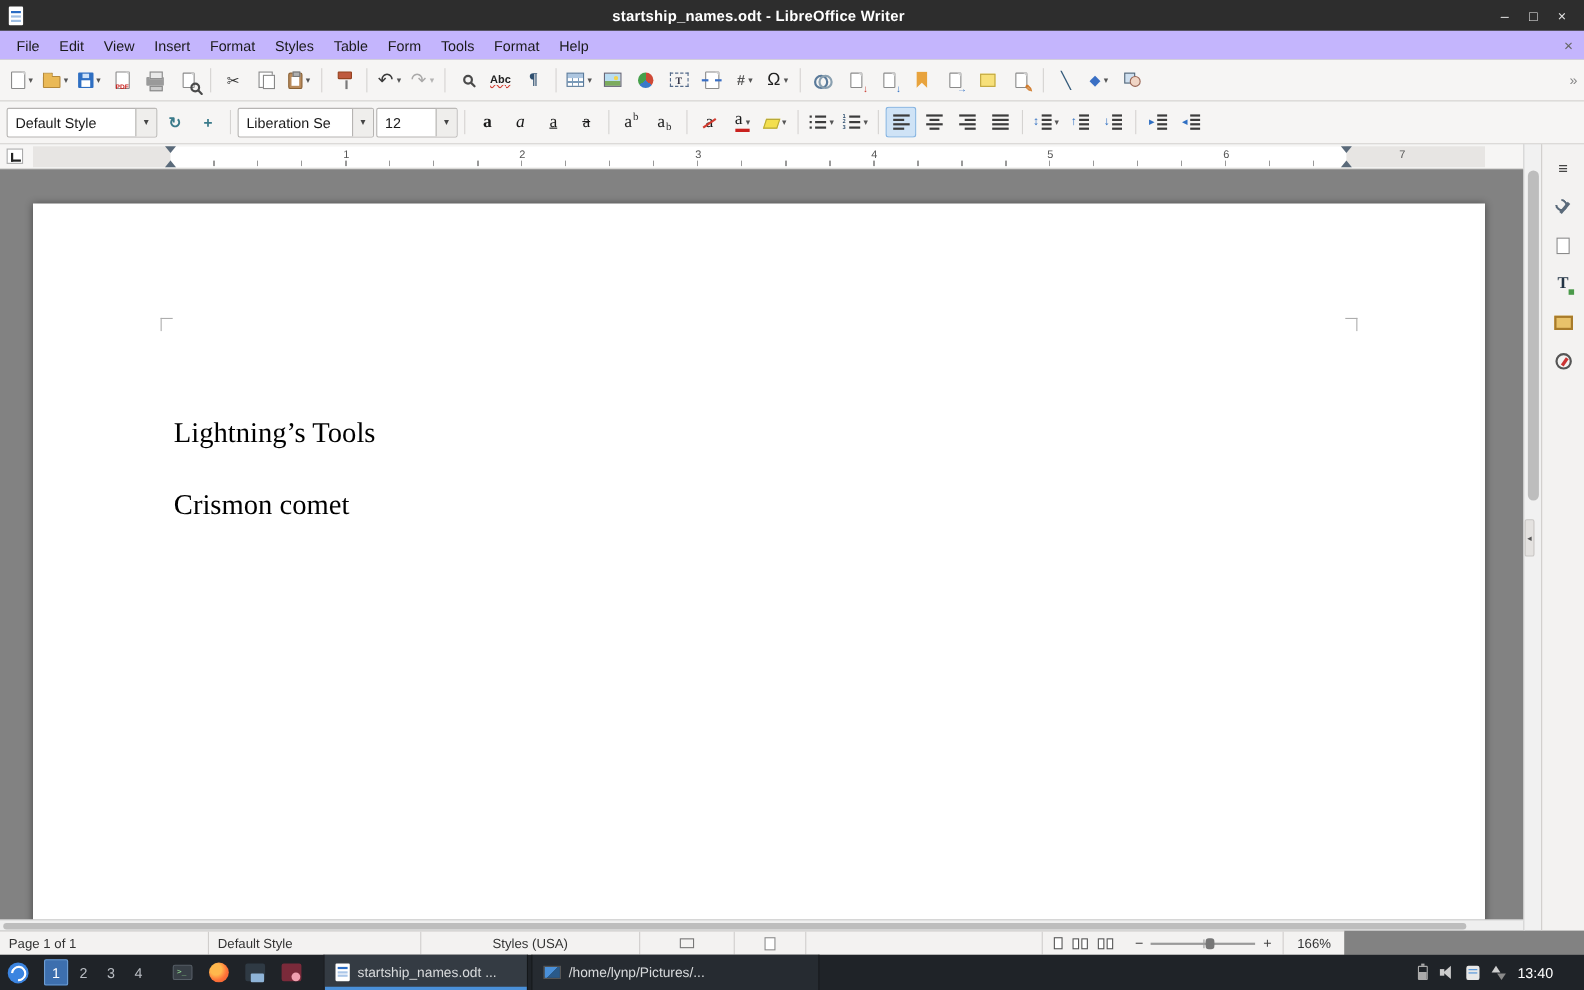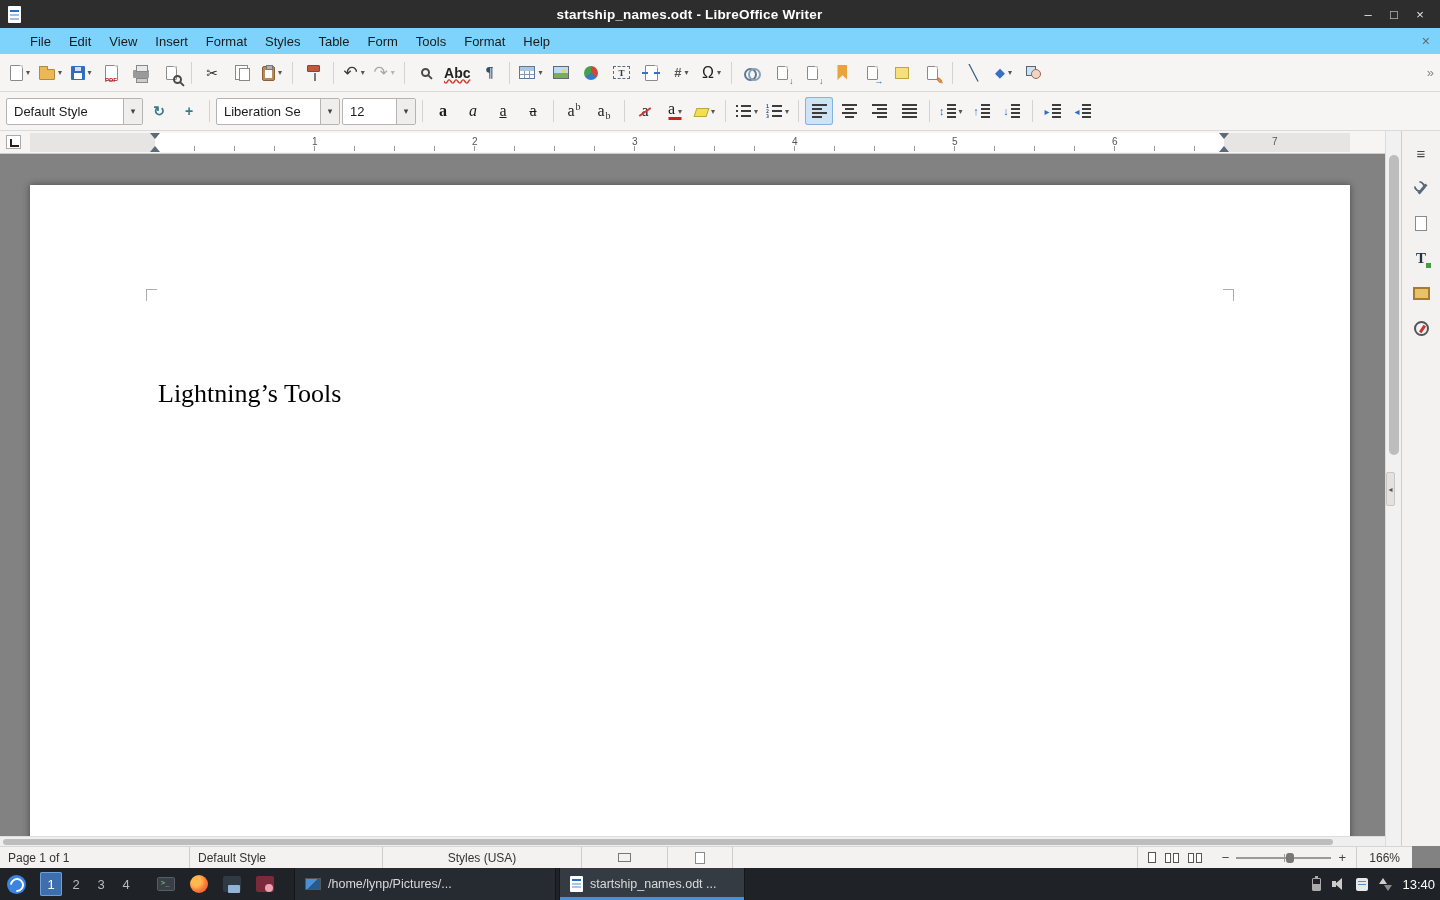--- a/index.html
+++ b/index.html
@@ -8,21 +8,21 @@
 
   
   .titlebar{position:absolute;top:0;left:0;right:0;height:28px;background:#2d2d2d;display:flex;align-items:center;color:#fff}
   .app-ico{margin-left:8px;width:13px;height:17px;background:#fff;border-radius:1px;position:relative}
   .app-ico::before{content:"";position:absolute;left:2px;top:4px;width:9px;height:2px;background:#2a6cc4;box-shadow:0 4px 0 #9fbfe4,0 8px 0 #9fbfe4}
   .titlebar .title{flex:1;text-align:center;font-weight:700;font-size:13.5px;letter-spacing:.2px}
   .controls{display:flex;gap:6px;margin-right:10px}
   .wbtn{width:20px;height:20px;display:flex;align-items:center;justify-content:center;color:#e4e4e4;font-size:13px}
 
   
-  .menubar{position:absolute;top:28px;left:0;right:0;height:26px;background:#7dd3fc;display:flex;align-items:center;font-size:13px;color:#1a1a1a;padding-left:21px}
+  .menubar{position:absolute;top:28px;left:0;right:0;height:26px;background:#c4b5fd;display:flex;align-items:center;font-size:13px;color:#1a1a1a;padding-left:6px}
   .menu-item{padding:4px 9px;border-radius:2px}
   .doc-close{margin-left:auto;margin-right:10px;color:#666;font-size:14px}
 
   
   .toolbar{position:absolute;left:0;right:0;background:#f6f5f4;display:flex;align-items:center;gap:2px;padding:0 6px;border-bottom:1px solid #dcdad8}
   #tb1{top:54px;height:38px}
   #tb2{top:92px;height:39px}
   .sep{width:1px;height:22px;background:#d5d3d1;margin:0 4px;flex:none}
   .tbtn{position:relative;z-index:0;height:28px;min-width:28px;padding:0 3px;display:flex;align-items:center;justify-content:center;border-radius:3px;color:#333;flex:none}
   .dd::after{content:"▾";font-size:8px;color:#555;margin-left:3px}
@@ -48,21 +48,21 @@
   .ov-br{position:absolute;right:3px;bottom:3px}
   .g-cut{font-size:14px;color:#333;font-style:normal}
   .ic-copy{width:11px;height:13px;background:#fff;border:1px solid #888;margin:3px 0 0 4px}
   .ic-copy::before{content:"";position:absolute;top:-4px;left:-5px;width:11px;height:13px;background:#fff;border:1px solid #888;z-index:-1}
   .ic-paste{width:13px;height:15px;background:#b98b5c;border:1px solid #8a6134;border-radius:2px;margin-top:2px}
   .ic-paste::before{content:"";position:absolute;top:-2px;left:3px;width:5px;height:3px;background:#b0b0b0;border:1px solid #777}
   .ic-paste::after{content:"";position:absolute;left:2px;right:2px;top:3px;bottom:2px;background:#fff}
   .ic-roller{width:13px;height:7px;background:#bf5a3e;border:1px solid #94421f;border-radius:1px;margin-bottom:8px}
   .ic-roller::after{content:"";position:absolute;top:7px;right:3px;width:2px;height:8px;background:#7a7a7a}
   .g-undo{font-size:17px;line-height:1;color:#3a3a3a;font-style:normal}
-  .g-abc{font-size:14px;font-weight:700;color:#222;font-style:normal;text-decoration-line:underline;text-decoration-style:wavy;text-decoration-color:#d23b2f}
+  .g-abc{font-size:10px;font-weight:700;color:#222;font-style:normal;text-decoration-line:underline;text-decoration-style:wavy;text-decoration-color:#d23b2f}
   .g-para{font-size:15px;color:#2f4f6f;font-weight:700;font-family:"Liberation Serif",serif;font-style:normal}
   .ic-table{width:16px;height:13px;border:1px solid #5a7a9a;background:linear-gradient(#adc6e0,#adc6e0) 0 0/100% 4px no-repeat,repeating-linear-gradient(90deg,transparent 0 4px,#7a9ab8 4px 5px),repeating-linear-gradient(0deg,transparent 0 3px,#7a9ab8 3px 4px),#fff}
   .ic-image{width:16px;height:13px;border:1px solid #667;background:linear-gradient(180deg,#b9ddf2 0 58%,#7cab5e 58%)}
   .ic-image::after{content:"";position:absolute;top:2px;right:2px;width:4px;height:4px;border-radius:50%;background:#f2d34e}
   .ic-pie{width:14px;height:14px;border-radius:50%;background:conic-gradient(#cf4936 0 130deg,#3a79c9 130deg 235deg,#46a04b 235deg)}
   .ic-tbox{width:17px;height:13px;border:1px dashed #556b8a;display:flex;align-items:center;justify-content:center;font-size:9px;font-weight:700;color:#334;font-family:"Liberation Serif",serif}
   .brk{position:absolute;left:5px;right:5px;top:13px;border-top:2px dashed #3a6fc4}
   .g-field{font-size:13px;font-weight:700;color:#555;font-style:normal}
   .g-omega{font-size:16px;color:#222;font-style:normal}
   .ic-link{width:17px;height:10px}
@@ -139,21 +139,21 @@
   .ic-wrench::after{content:"";position:absolute;left:0;top:0;width:7px;height:7px;border:2px solid #5a6a7a;border-radius:50%;border-top-color:transparent;transform:rotate(-45deg)}
   .ic-page{width:12px;height:15px;background:#fff;border:1px solid #8a8a8a}
   .g-T{font-family:"Liberation Serif",serif;font-size:15px;font-weight:700;color:#223344;font-style:normal}
   .styles-dot{position:absolute;right:4px;bottom:4px;width:5px;height:5px;background:#4a9a4a}
   .ic-frame{width:17px;height:13px;background:#e8c26a;border:2px solid #a87b2a}
   .ic-compass{width:15px;height:15px;border:2px solid #555;border-radius:50%}
   .ic-compass::after{content:"";position:absolute;left:5px;top:2px;width:3px;height:8px;background:#c33;transform:rotate(35deg)}
   .collapse{position:absolute;left:1386px;top:472px;width:9px;height:34px;background:#e4e2e0;border:1px solid #c8c6c4;border-radius:2px;display:flex;align-items:center;justify-content:center;font-size:8px;color:#555;z-index:5}
 
   
-  .statusbar{position:absolute;left:0;top:846px;width:1412px;height:22px;background:#f3f2f1;border-top:1px solid #d8d6d4;display:flex;align-items:center;font-size:12px;color:#333}
+  .statusbar{position:absolute;left:0;top:846px;width:1222px;height:22px;background:#f3f2f1;border-top:1px solid #d8d6d4;display:flex;align-items:center;font-size:12px;color:#333}
   .seg{padding:0 8px;height:100%;display:flex;align-items:center;border-right:1px solid #d0cecc;flex:none}
   .s-page{width:190px}.s-words{width:307px}.s-style{width:193px}
   .s-lang{width:199px;justify-content:center}
   .s-sel{width:86px;justify-content:center}.s-mod{width:65px;justify-content:center}
   .ic-selmode{width:13px;height:9px;border:1px solid #777}
   .ic-mod{width:10px;height:12px;background:#fff;border:1px solid #8a8a8a}
   .spacer{flex:1}
   .views{display:flex;gap:9px;align-items:center;padding:0 10px;border-left:1px solid #d0cecc;height:100%}
   .v1{width:8px;height:11px;border:1px solid #555;background:#fff;display:block}
   .vpair{display:flex;gap:2px}
@@ -182,21 +182,21 @@
   .ic-files::after{content:"";position:absolute;left:5px;top:9px;width:12px;height:8px;background:#8fb4d8;border-radius:1px}
   .ic-shot{width:18px;height:16px;background:#7a2a3a;border-radius:2px}
   .ic-shot::after{content:"";position:absolute;left:9px;top:8px;width:8px;height:8px;border-radius:50%;background:#f0a0b0}
   .winbtns{display:flex;gap:3px;margin-left:8px;height:100%;align-items:stretch}
   .winbtn{display:flex;align-items:center;gap:7px;padding:0 10px;background:#262b31;color:#d8dadc;font-size:12.5px;border-left:1px solid #14171a;border-right:1px solid #14171a;white-space:nowrap;overflow:hidden}
   .winbtn.on{background:#343b43;box-shadow:inset 0 -3px 0 #4a90d9}
   .w1{width:262px}.w2{width:186px}
   .ic-ristretto{width:16px;height:12px;background:linear-gradient(135deg,#4a90d9 0 50%,#2a5a8a 50%);border:1px solid #555;flex:none}
   .ic-writer{width:13px;height:16px;background:#fff;border-radius:1px;flex:none;position:relative}
   .ic-writer::before{content:"";position:absolute;left:2px;top:3px;width:9px;height:2px;background:#2a6cc4;box-shadow:0 4px 0 #aac6e8,0 7px 0 #aac6e8}
-  .tray{margin-left:auto;display:flex;align-items:center;gap:11px;padding-right:5px}
+  .tray{margin-left:auto;display:flex;align-items:center;gap:11px;padding-right:28px}
   .tico{position:relative;display:block;flex:none}
   .ic-batt{width:9px;height:13px;border:1px solid #aaa;border-radius:1px;background:linear-gradient(0deg,#aaa 0 55%,transparent 55%)}
   .ic-batt::before{content:"";position:absolute;top:-3px;left:2px;width:3px;height:2px;background:#aaa}
   .ic-vol{width:13px;height:12px}
   .ic-vol::before{content:"";position:absolute;left:0;top:3px;width:4px;height:6px;background:#ccc}
   .ic-vol::after{content:"";position:absolute;left:3px;top:0;border-top:6px solid transparent;border-bottom:6px solid transparent;border-right:7px solid #ccc}
   .ic-notes{width:12px;height:13px;background:#e8e8e8;border-radius:2px}
   .ic-notes::after{content:"";position:absolute;left:2px;top:3px;width:8px;height:1px;background:#4a90d9;box-shadow:0 3px 0 #4a90d9}
   .ic-net{width:12px;height:13px}
   .ic-net::before{content:"";position:absolute;left:0;top:0;border-left:4px solid transparent;border-right:4px solid transparent;border-bottom:6px solid #cfcfcf}
@@ -460,20 +460,21 @@
     <span class="mk mk-bu" style="left:1189px"></span>
   </div>
 </div>
 
 <div class="canvas">
   <div class="page" title="Cool starship names:">
     <span class="cm cm-tl"></span>
     <span class="cm cm-tr"></span>
     <div class="doc-body">
       <p>Lightning’s Tools</p>
+      <p>Crismon comet</p>
     </div>
   </div>
 </div>
 
 <div class="hscroll">
   <div class="hthumb"></div>
 </div>
 <div class="vscroll">
   <div class="vthumb"></div>
 </div>
@@ -552,27 +553,27 @@
         <span class="ic ic-ff"></span>
       </span>
     <span class="lbtn">
         <span class="ic ic-files"></span>
       </span>
     <span class="lbtn">
         <span class="ic ic-shot"></span>
       </span>
   </span>
   <span class="winbtns">
+    <span class="winbtn w2 on">
+        <span class="ic ic-writer"></span>
+        <span>startship_names.odt ...</span>
+      </span>
     <span class="winbtn w1">
         <span class="ic ic-ristretto"></span>
         <span>/home/lynp/Pictures/...</span>
-      </span>
-    <span class="winbtn w2 on">
-        <span class="ic ic-writer"></span>
-        <span>startship_names.odt ...</span>
       </span>
   </span>
   <span class="tray">
     <span class="tico ic-batt"></span>
     <span class="tico ic-vol"></span>
     <span class="tico ic-notes"></span>
     <span class="tico ic-net"></span>
     <span class="clock">13:40</span>
   </span>
 </div>

